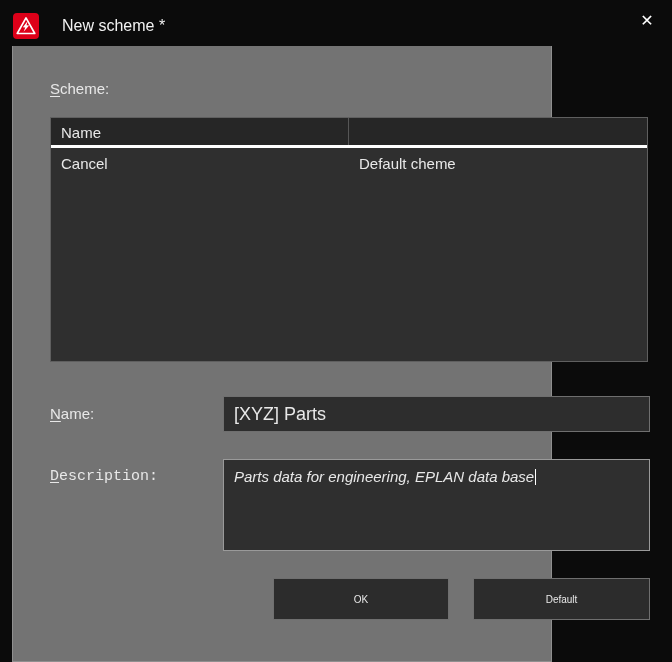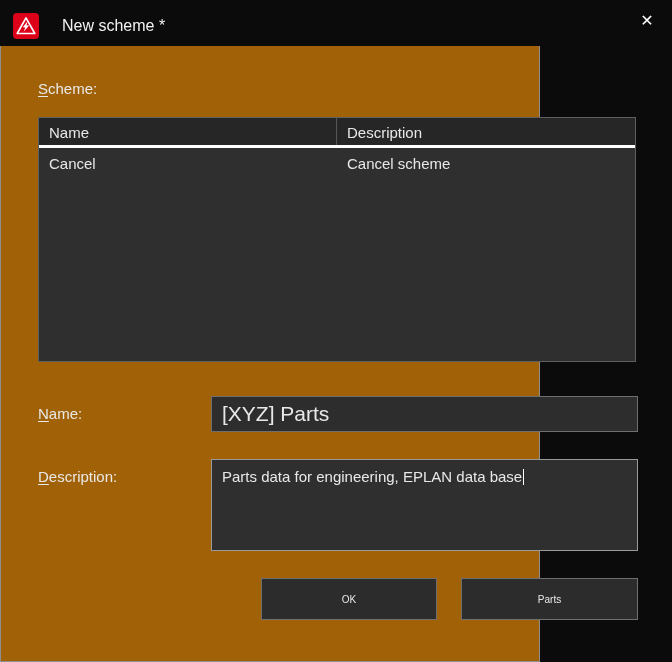--- a/index.html
+++ b/index.html
@@ -27,31 +27,31 @@
     position:absolute;left:62px;top:13px;height:26px;line-height:26px;
     font-size:16px;color:#f2f2f2;white-space:nowrap;
   }
   .close-btn{
     position:absolute;top:4px;right:8px;width:34px;height:32px;
     display:flex;align-items:center;justify-content:center;
     color:#ffffff;font-size:16px;cursor:pointer;
   }
   
   .dialog-body{
-    position:absolute;top:46px;left:0;width:540px;height:616px;
-    background:#a16207;
+    position:absolute;top:46px;left:12px;width:540px;height:616px;
+    background:#737373;
     border:1px solid #8f8f8f;border-top:none;
   }
   .label{
     position:absolute;font-size:15px;color:#e8e8e8;white-space:nowrap;
   }
   .accel{text-decoration:underline;text-underline-offset:2px;}
   .label-scheme{left:37px;top:34px;}
   .label-name{left:37px;top:359px;}
-  .label-desc{left:37px;top:422px;}
+  .label-desc{left:37px;top:422px;font-family:Liberation Mono, monospace;}
   
   .scheme-table{
     position:absolute;left:37px;top:71px;width:598px;height:245px;
     background:#2f2f2f;border:1px solid #5f5f5f;
   }
   .table-header{
     display:flex;height:30px;background:#262626;
     border-bottom:3px solid #ffffff;
   }
   .th{
@@ -61,27 +61,28 @@
   .th-desc{flex:1;}
   .table-row{display:flex;height:31px;}
   .td{font-size:15px;color:#e8e8e8;line-height:31px;padding-left:10px;}
   .td-name{width:298px;}
   .td-desc{flex:1;}
   
   .name-input{
     position:absolute;left:210px;top:350px;width:427px;height:36px;
     background:#2d2d2d;border:1px solid #6f6f6f;color:#e8e8e8;
     font-family:"Liberation Sans","DejaVu Sans",sans-serif;
-    font-size:21px;padding:0 10px;outline:none;
+    font-size:18px;padding:0 10px;outline:none;
   }
   .desc-box{
     position:absolute;left:210px;top:413px;width:427px;height:92px;
     background:#2f2f2f;border:1px solid #9a9a9a;color:#e8e8e8;
     font-size:15px;padding:7px 10px;line-height:20px;
     cursor:text;
+    font-style:italic;
   }
   .caret{
     display:inline-block;width:1px;height:16px;background:#ffffff;
     vertical-align:text-bottom;margin-left:1px;
   }
   
   .btn{
     position:absolute;top:532px;height:42px;
     background:#2c2c2c;border:1px solid #6f6f6f;color:#e8e8e8;
     font-family:"Liberation Sans","DejaVu Sans",sans-serif;
@@ -109,35 +110,34 @@
 
   <div class="dialog-body">
 
     <div class="label label-scheme">
       <span class="accel">S</span><span>cheme:</span>
     </div>
 
     <div class="scheme-table">
       <div class="table-header">
         <div class="th th-name">Name</div>
-        <div class="th th-desc">Description</div>
       </div>
       <div class="table-row">
         <div class="td td-name">Cancel</div>
-        <div class="td td-desc">Cancel scheme</div>
+        <div class="td td-desc">Default cheme</div>
       </div>
     </div>
 
     <div class="label label-name">
       <span class="accel">N</span><span>ame:</span>
     </div>
     <input class="name-input" type="text" value="[XYZ] Parts" style="">
 
     <div class="label label-desc">
       <span class="accel">D</span><span>escription:</span>
     </div>
     <div class="desc-box"><span>Parts data for engineering, EPLAN data base</span><span class="caret"></span></div>
 
     <div class="btn btn-ok">OK</div>
-    <div class="btn btn-cancel">Parts</div>
+    <div class="btn btn-cancel">Default</div>
 
   </div>
 </div>
 
 </body></html>

